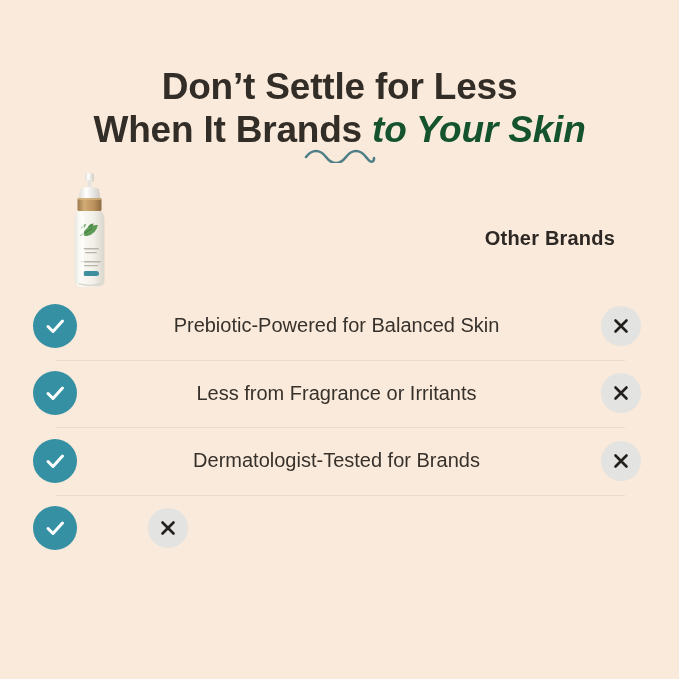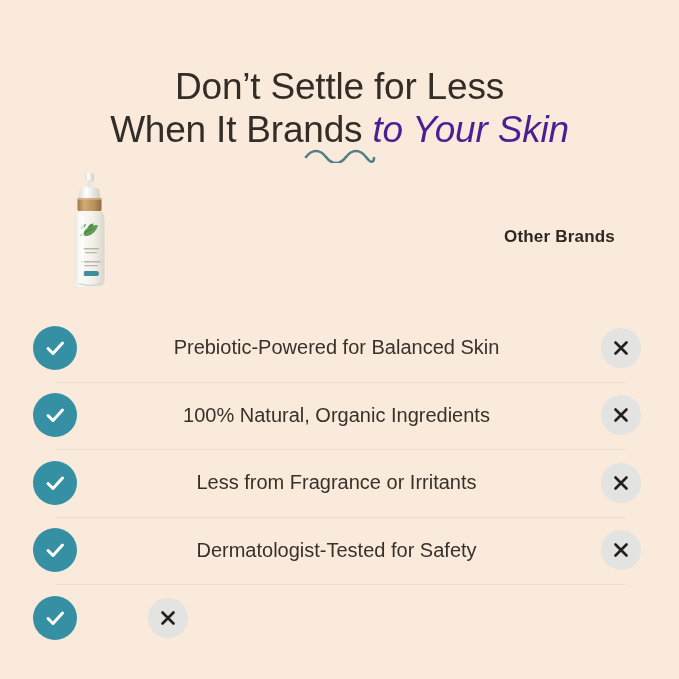--- a/index.html
+++ b/index.html
@@ -25,29 +25,29 @@
   
   .headline {
     position: absolute;
     top: 40px;
     left: 0;
     width: 679px;
     text-align: center;
     line-height: 1.18;
     color: #332d27;
     font-size: 37px;
-    font-weight: 400;
+    font-weight: 700;
     letter-spacing: -0.2px;
   }
   .headline .line {
     display: block;
     white-space: nowrap;
   }
   .headline .accent {
-    color: #4c1d95;
+    color: #14532d;
     font-style: italic;
   }
 
   
   .squiggle {
     position: absolute;
     top: 147px;
     left: 0;
     width: 679px;
     text-align: center;
@@ -65,30 +65,30 @@
     height: 118px;
   }
 
   
   .other-brands {
     position: absolute;
     top: 227px;
     left: 380px;
     width: 235px;
     text-align: right;
-    font-size: 17px;
+    font-size: 20px;
     font-weight: bold;
     color: #2d2823;
     letter-spacing: 0.2px;
   }
 
   
   .rows {
     position: absolute;
-    top: 314px;
+    top: 292px;
     left: 0;
     width: 679px;
   }
   .row {
     position: relative;
     height: 67.5px;
     display: flex;
     align-items: center;
   }
   .row + .row::before {
@@ -228,37 +228,20 @@
       <div class="cell-feature">Prebiotic-Powered for Balanced Skin</div>
       <div class="cell-cross">
         <span class="cross-circle">
           <svg width="20" height="20" viewBox="0 0 20 20" aria-hidden="true">
               <path d="M4.5 4.5 L15.5 15.5 M15.5 4.5 L4.5 15.5" stroke="#231f1c" stroke-width="2.6" stroke-linecap="round"></path>
             </svg>
         </span>
       </div>
     </div>
 
-    <div class="row">
-      <div class="cell-check">
-        <span class="check-circle">
-          <svg width="24" height="24" viewBox="0 0 24 24" aria-hidden="true">
-              <path d="M5 12.5 L10 17.5 L19.5 7" stroke="#ffffff" stroke-width="3" fill="none" stroke-linecap="round" stroke-linejoin="round"></path>
-            </svg>
-        </span>
-      </div>
-      <div class="cell-feature">100% Natural, Organic Ingredients</div>
-      <div class="cell-cross">
-        <span class="cross-circle">
-          <svg width="20" height="20" viewBox="0 0 20 20" aria-hidden="true">
-              <path d="M4.5 4.5 L15.5 15.5 M15.5 4.5 L4.5 15.5" stroke="#231f1c" stroke-width="2.6" stroke-linecap="round"></path>
-            </svg>
-        </span>
-      </div>
-    </div>
 
     <div class="row">
       <div class="cell-check">
         <span class="check-circle">
           <svg width="24" height="24" viewBox="0 0 24 24" aria-hidden="true">
               <path d="M5 12.5 L10 17.5 L19.5 7" stroke="#ffffff" stroke-width="3" fill="none" stroke-linecap="round" stroke-linejoin="round"></path>
             </svg>
         </span>
       </div>
       <div class="cell-feature">Less from Fragrance or Irritants</div>
@@ -272,21 +255,21 @@
     </div>
 
     <div class="row">
       <div class="cell-check">
         <span class="check-circle">
           <svg width="24" height="24" viewBox="0 0 24 24" aria-hidden="true">
               <path d="M5 12.5 L10 17.5 L19.5 7" stroke="#ffffff" stroke-width="3" fill="none" stroke-linecap="round" stroke-linejoin="round"></path>
             </svg>
         </span>
       </div>
-      <div class="cell-feature">Dermatologist-Tested for Safety</div>
+      <div class="cell-feature">Dermatologist-Tested for Brands</div>
       <div class="cell-cross">
         <span class="cross-circle">
           <svg width="20" height="20" viewBox="0 0 20 20" aria-hidden="true">
               <path d="M4.5 4.5 L15.5 15.5 M15.5 4.5 L4.5 15.5" stroke="#231f1c" stroke-width="2.6" stroke-linecap="round"></path>
             </svg>
         </span>
       </div>
     </div>
 
     <div class="row">

